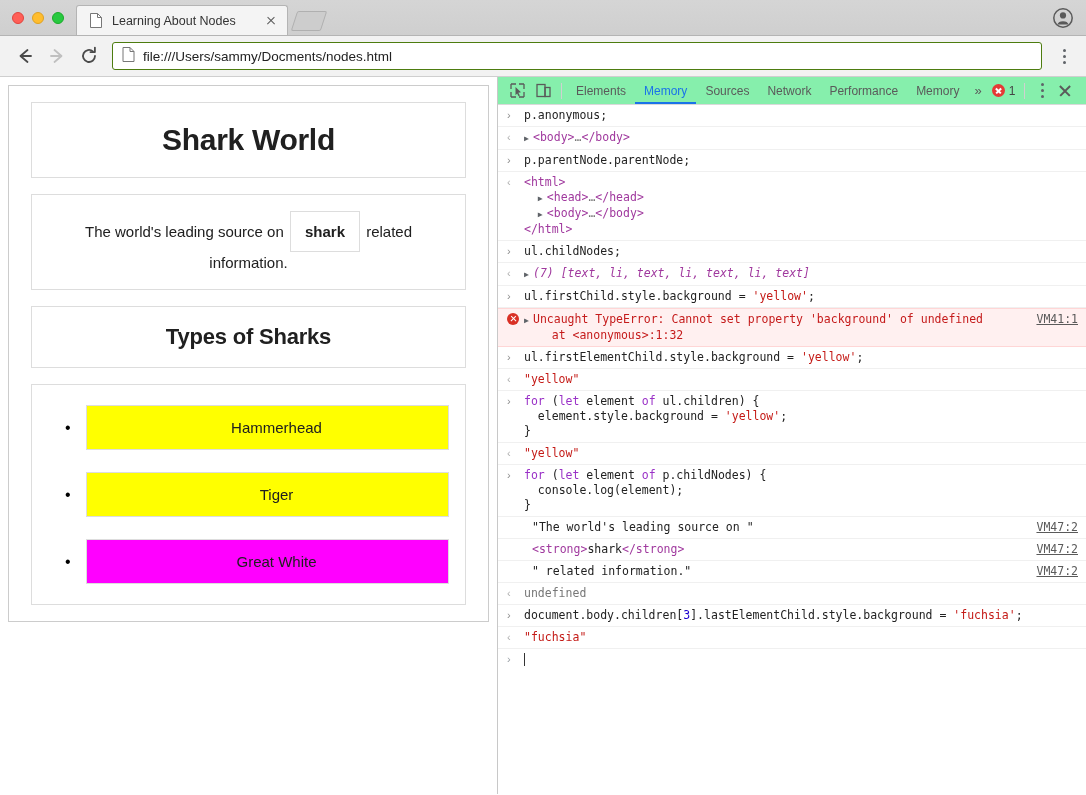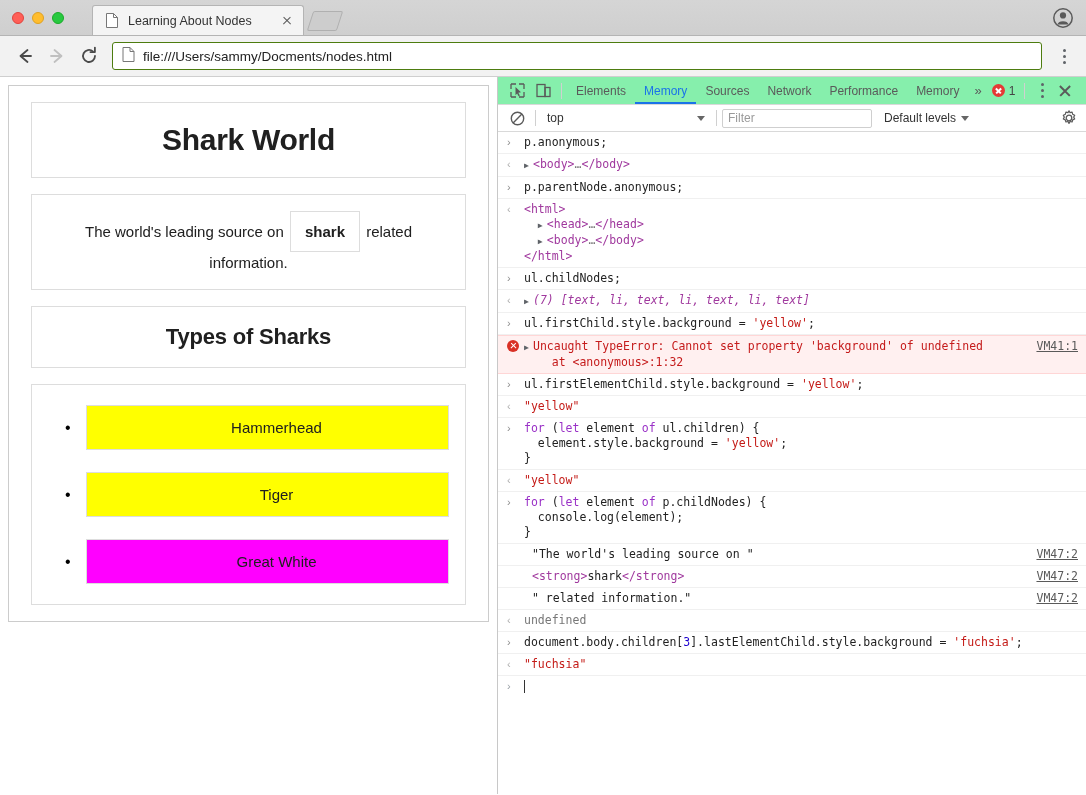--- a/index.html
+++ b/index.html
@@ -24,21 +24,21 @@
     align-items: flex-end;
   }
   .traffic { display:flex; align-items:center; gap:8px; padding: 0 0 11px 12px; }
   .light { width: 12px; height: 12px; border-radius: 50%; display:block; }
   .light.red { background:#ff5f57; border:1px solid #e0443e; }
   .light.yellow { background:#ffbd2e; border:1px solid #dea123; }
   .light.green { background:#28c940; border:1px solid #1aab29; }
 
   .tab {
     position: relative;
-    margin-left: 28px;
+    margin-left: 12px;
     height: 30px;
     width: 212px;
     background: #f4f4f4;
     border: 1px solid #b4b4b4;
     border-bottom: none;
     border-radius: 3px 3px 0 0;
     display: flex;
     align-items: center;
     padding: 0 8px 0 12px;
     transform: skew(0deg);
@@ -375,50 +375,25 @@
         </div>
         <div class="dt-sep"></div>
         <div class="kebab">
             <i></i>
             <i></i>
             <i></i>
           </div>
         <div class="dt-close"></div>
       </div>
 
-      <div class="dt-filterbar">
-        <div class="dt-iconbtn">
-          <svg width="15" height="15" viewBox="0 0 15 15">
-            <circle cx="7.5" cy="7.5" r="6.2" fill="none" stroke="#5a5a5a" stroke-width="1.4"></circle>
-            <path d="M3.1 11.9 L11.9 3.1" stroke="#5a5a5a" stroke-width="1.4"></path>
-          </svg>
-        </div>
-        <div class="dt-sep"></div>
-        <div class="ctx-select">
-          <span>top</span>
-          <span class="caret"></span>
-        </div>
-        <div class="dt-sep"></div>
-        <input class="filter-input" type="text" placeholder="Filter" value="" style="">
-        <div class="levels">
-          <span>Default levels</span>
-          <span class="caret"></span>
-        </div>
-        <div class="gear">
-          <svg width="16" height="16" viewBox="0 0 16 16">
-            <path d="M8 5.2a2.8 2.8 0 1 0 0 5.6 2.8 2.8 0 0 0 0-5.6z" fill="none" stroke="#5a5a5a" stroke-width="1.3"></path>
-            <path d="M8 0.8 l1 1.9 2.1-.5.6 2.1 2 .9-1 1.9 1 1.9-2 .9-.6 2.1-2.1-.5-1 1.9-1-1.9-2.1.5-.6-2.1-2-.9 1-1.9-1-1.9 2-.9.6-2.1 2.1.5z" fill="none" stroke="#5a5a5a" stroke-width="1.2" stroke-linejoin="round"></path>
-          </svg>
-        </div>
-      </div>
 
       <div class="console-body" id="console-body">
           <div class="cmsg input"><span class="gutter">›</span><span>p.anonymous;</span></div>
           <div class="cmsg output"><span class="gutter">‹</span><span><span class="arrow r"></span><span class="tok-node">&lt;body&gt;</span><span class="tok-gray">…</span><span class="tok-node">&lt;/body&gt;</span></span></div>
-          <div class="cmsg input"><span class="gutter">›</span><span>p.parentNode.anonymous;</span></div>
+          <div class="cmsg input"><span class="gutter">›</span><span>p.parentNode.parentNode;</span></div>
           <div class="cmsg output"><span class="gutter">‹</span><span><span class="tok-node">&lt;html&gt;</span>
   <span class="arrow r"></span><span class="tok-node">&lt;head&gt;</span><span class="tok-gray">…</span><span class="tok-node">&lt;/head&gt;</span>
   <span class="arrow r"></span><span class="tok-node">&lt;body&gt;</span><span class="tok-gray">…</span><span class="tok-node">&lt;/body&gt;</span>
 <span class="tok-node">&lt;/html&gt;</span></span></div>
           <div class="cmsg input"><span class="gutter">›</span><span>ul.childNodes;</span></div>
           <div class="cmsg output"><span class="gutter">‹</span><span><span class="arrow r"></span><span class="tok-italic">(7)&nbsp;[text,&nbsp;li,&nbsp;text,&nbsp;li,&nbsp;text,&nbsp;li,&nbsp;text]</span></span></div>
           <div class="cmsg input"><span class="gutter">›</span><span>ul.firstChild.style.background <span class="tok-plain">=</span> <span class="tok-str">'yellow'</span>;</span></div>
           <div class="cmsg error"><span class="gutter"><span style="display:inline-block;width:12px;height:12px;border-radius:50%;background:#d93025;position:relative;top:1px;"><span style="position:absolute;left:2.5px;top:5.2px;width:7px;height:1.4px;background:#fff;transform:rotate(45deg);display:block;"></span><span style="position:absolute;left:2.5px;top:5.2px;width:7px;height:1.4px;background:#fff;transform:rotate(-45deg);display:block;"></span></span></span><span><span class="arrow r"></span>Uncaught TypeError: Cannot set property 'background' of undefined
     at &lt;anonymous&gt;:1:32</span><span class="srclink">VM41:1</span></div>
           <div class="cmsg input"><span class="gutter">›</span><span>ul.firstElementChild.style.background <span class="tok-plain">=</span> <span class="tok-str">'yellow'</span>;</span></div>

